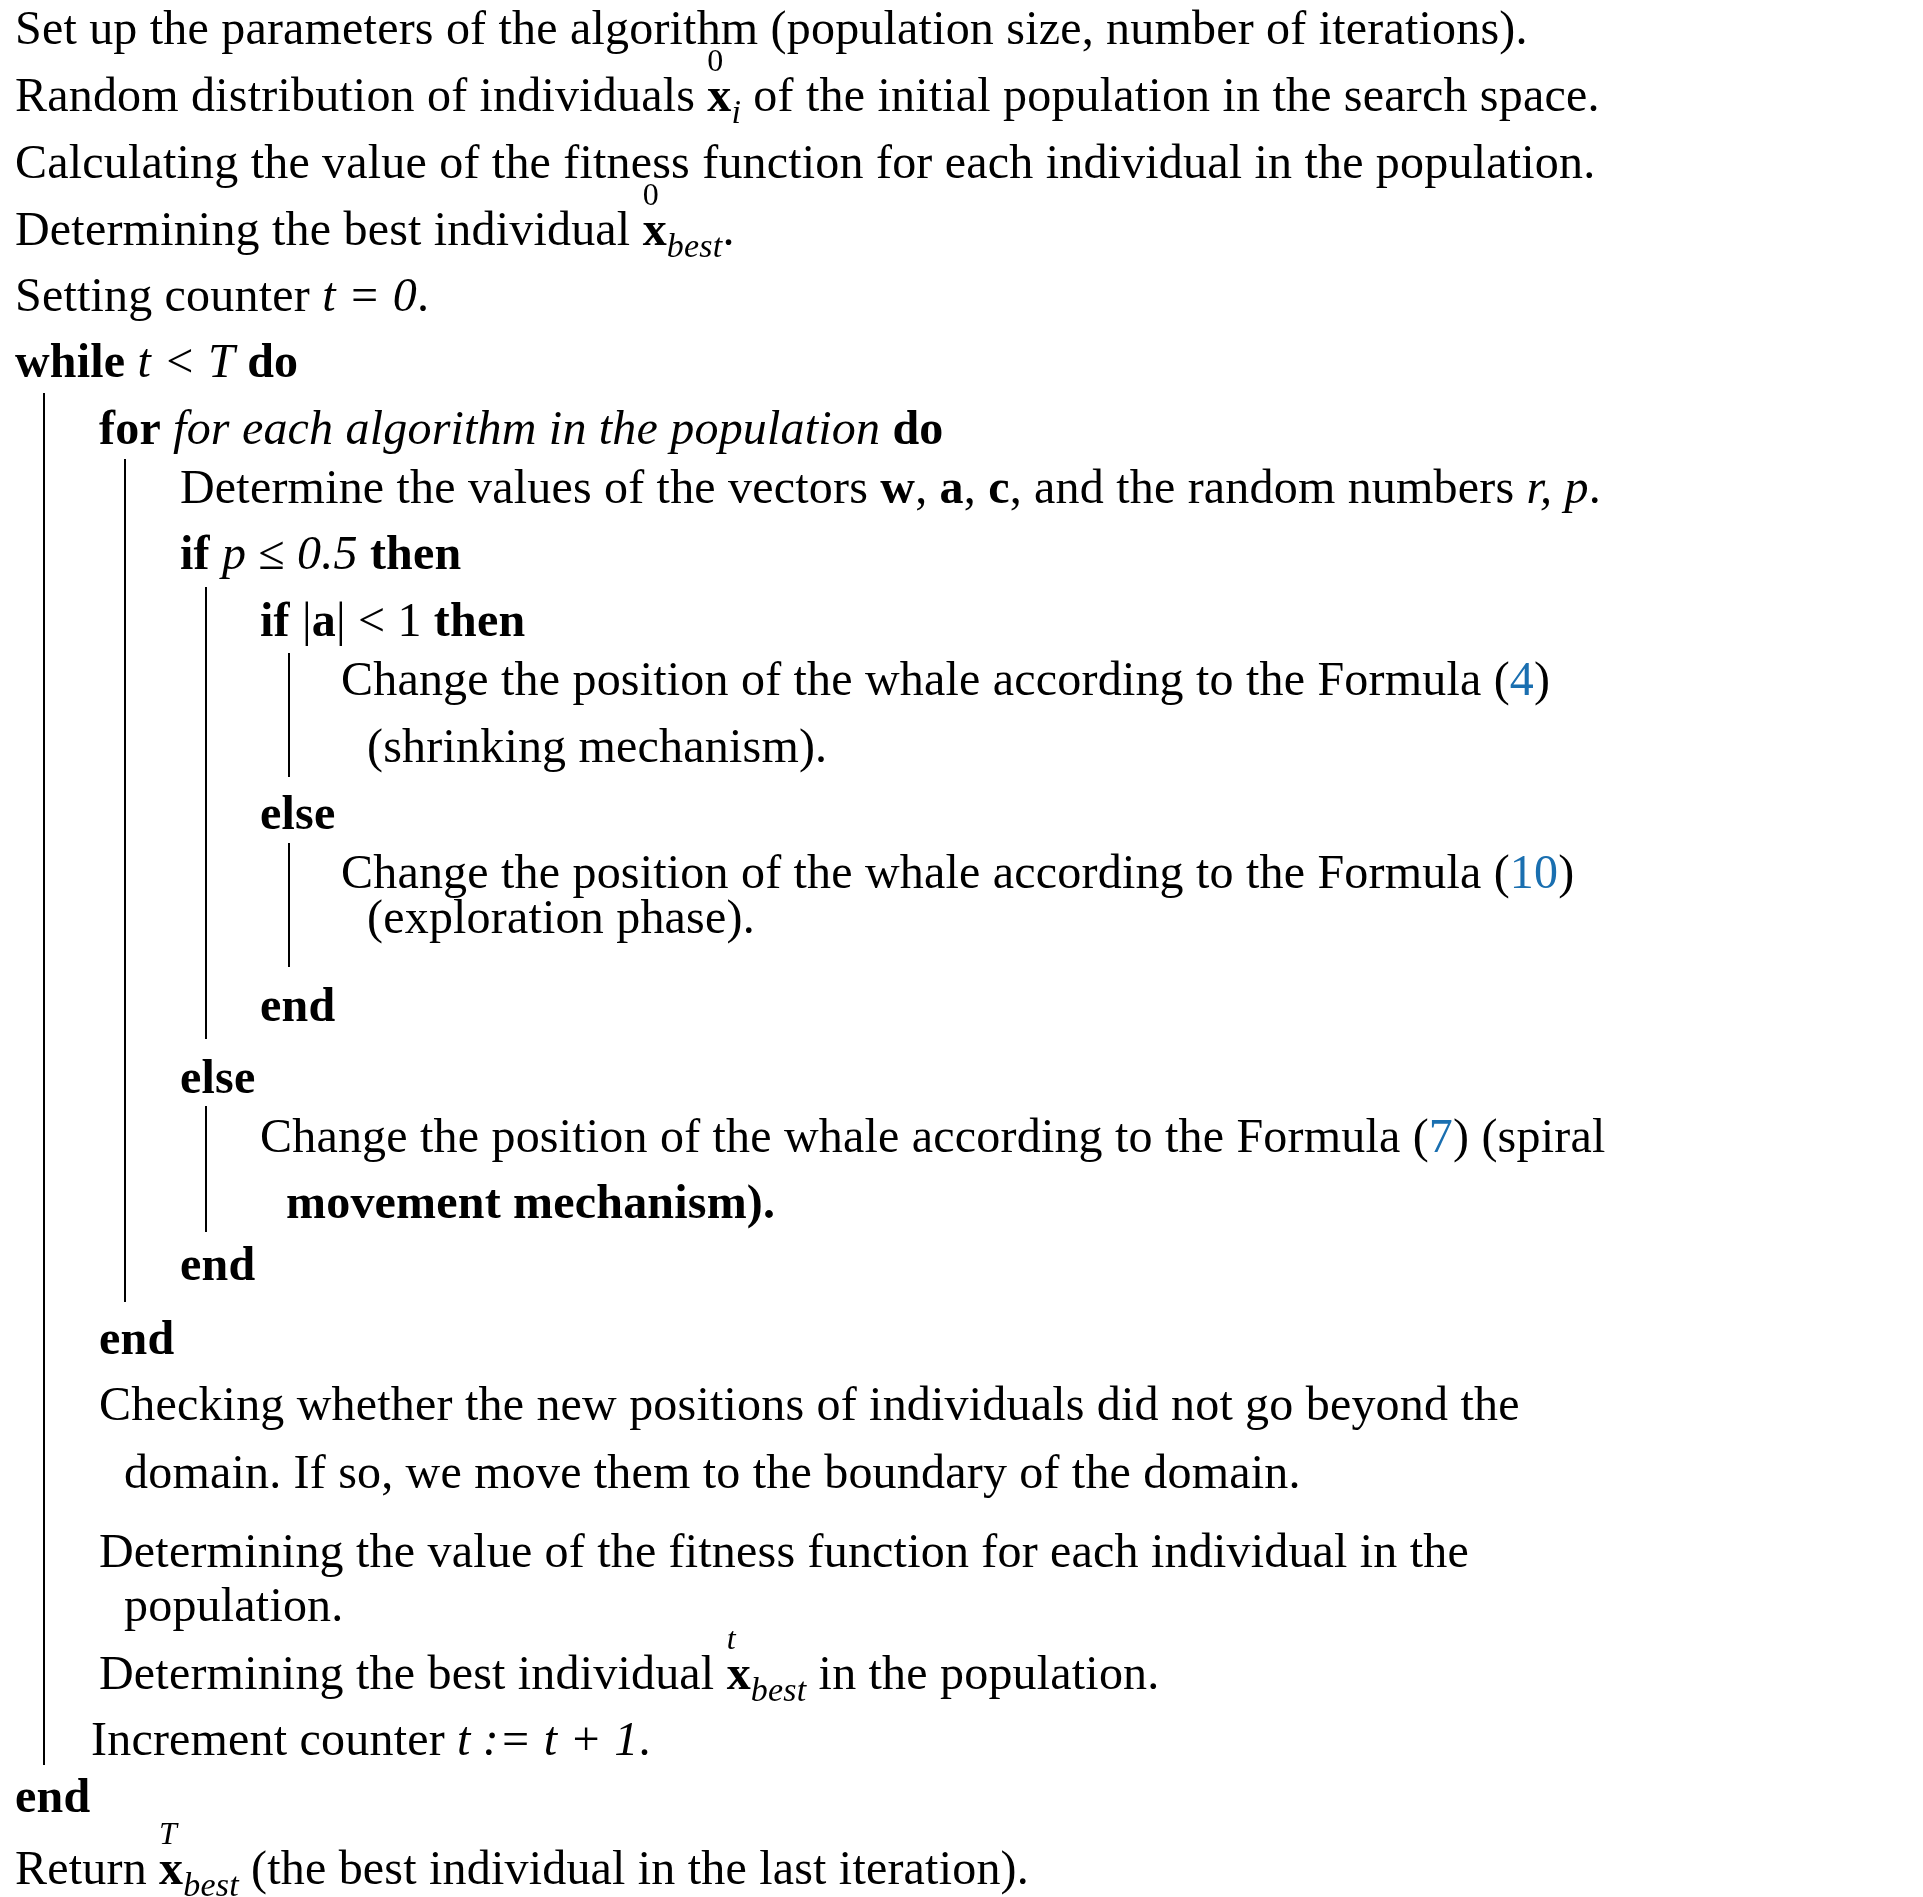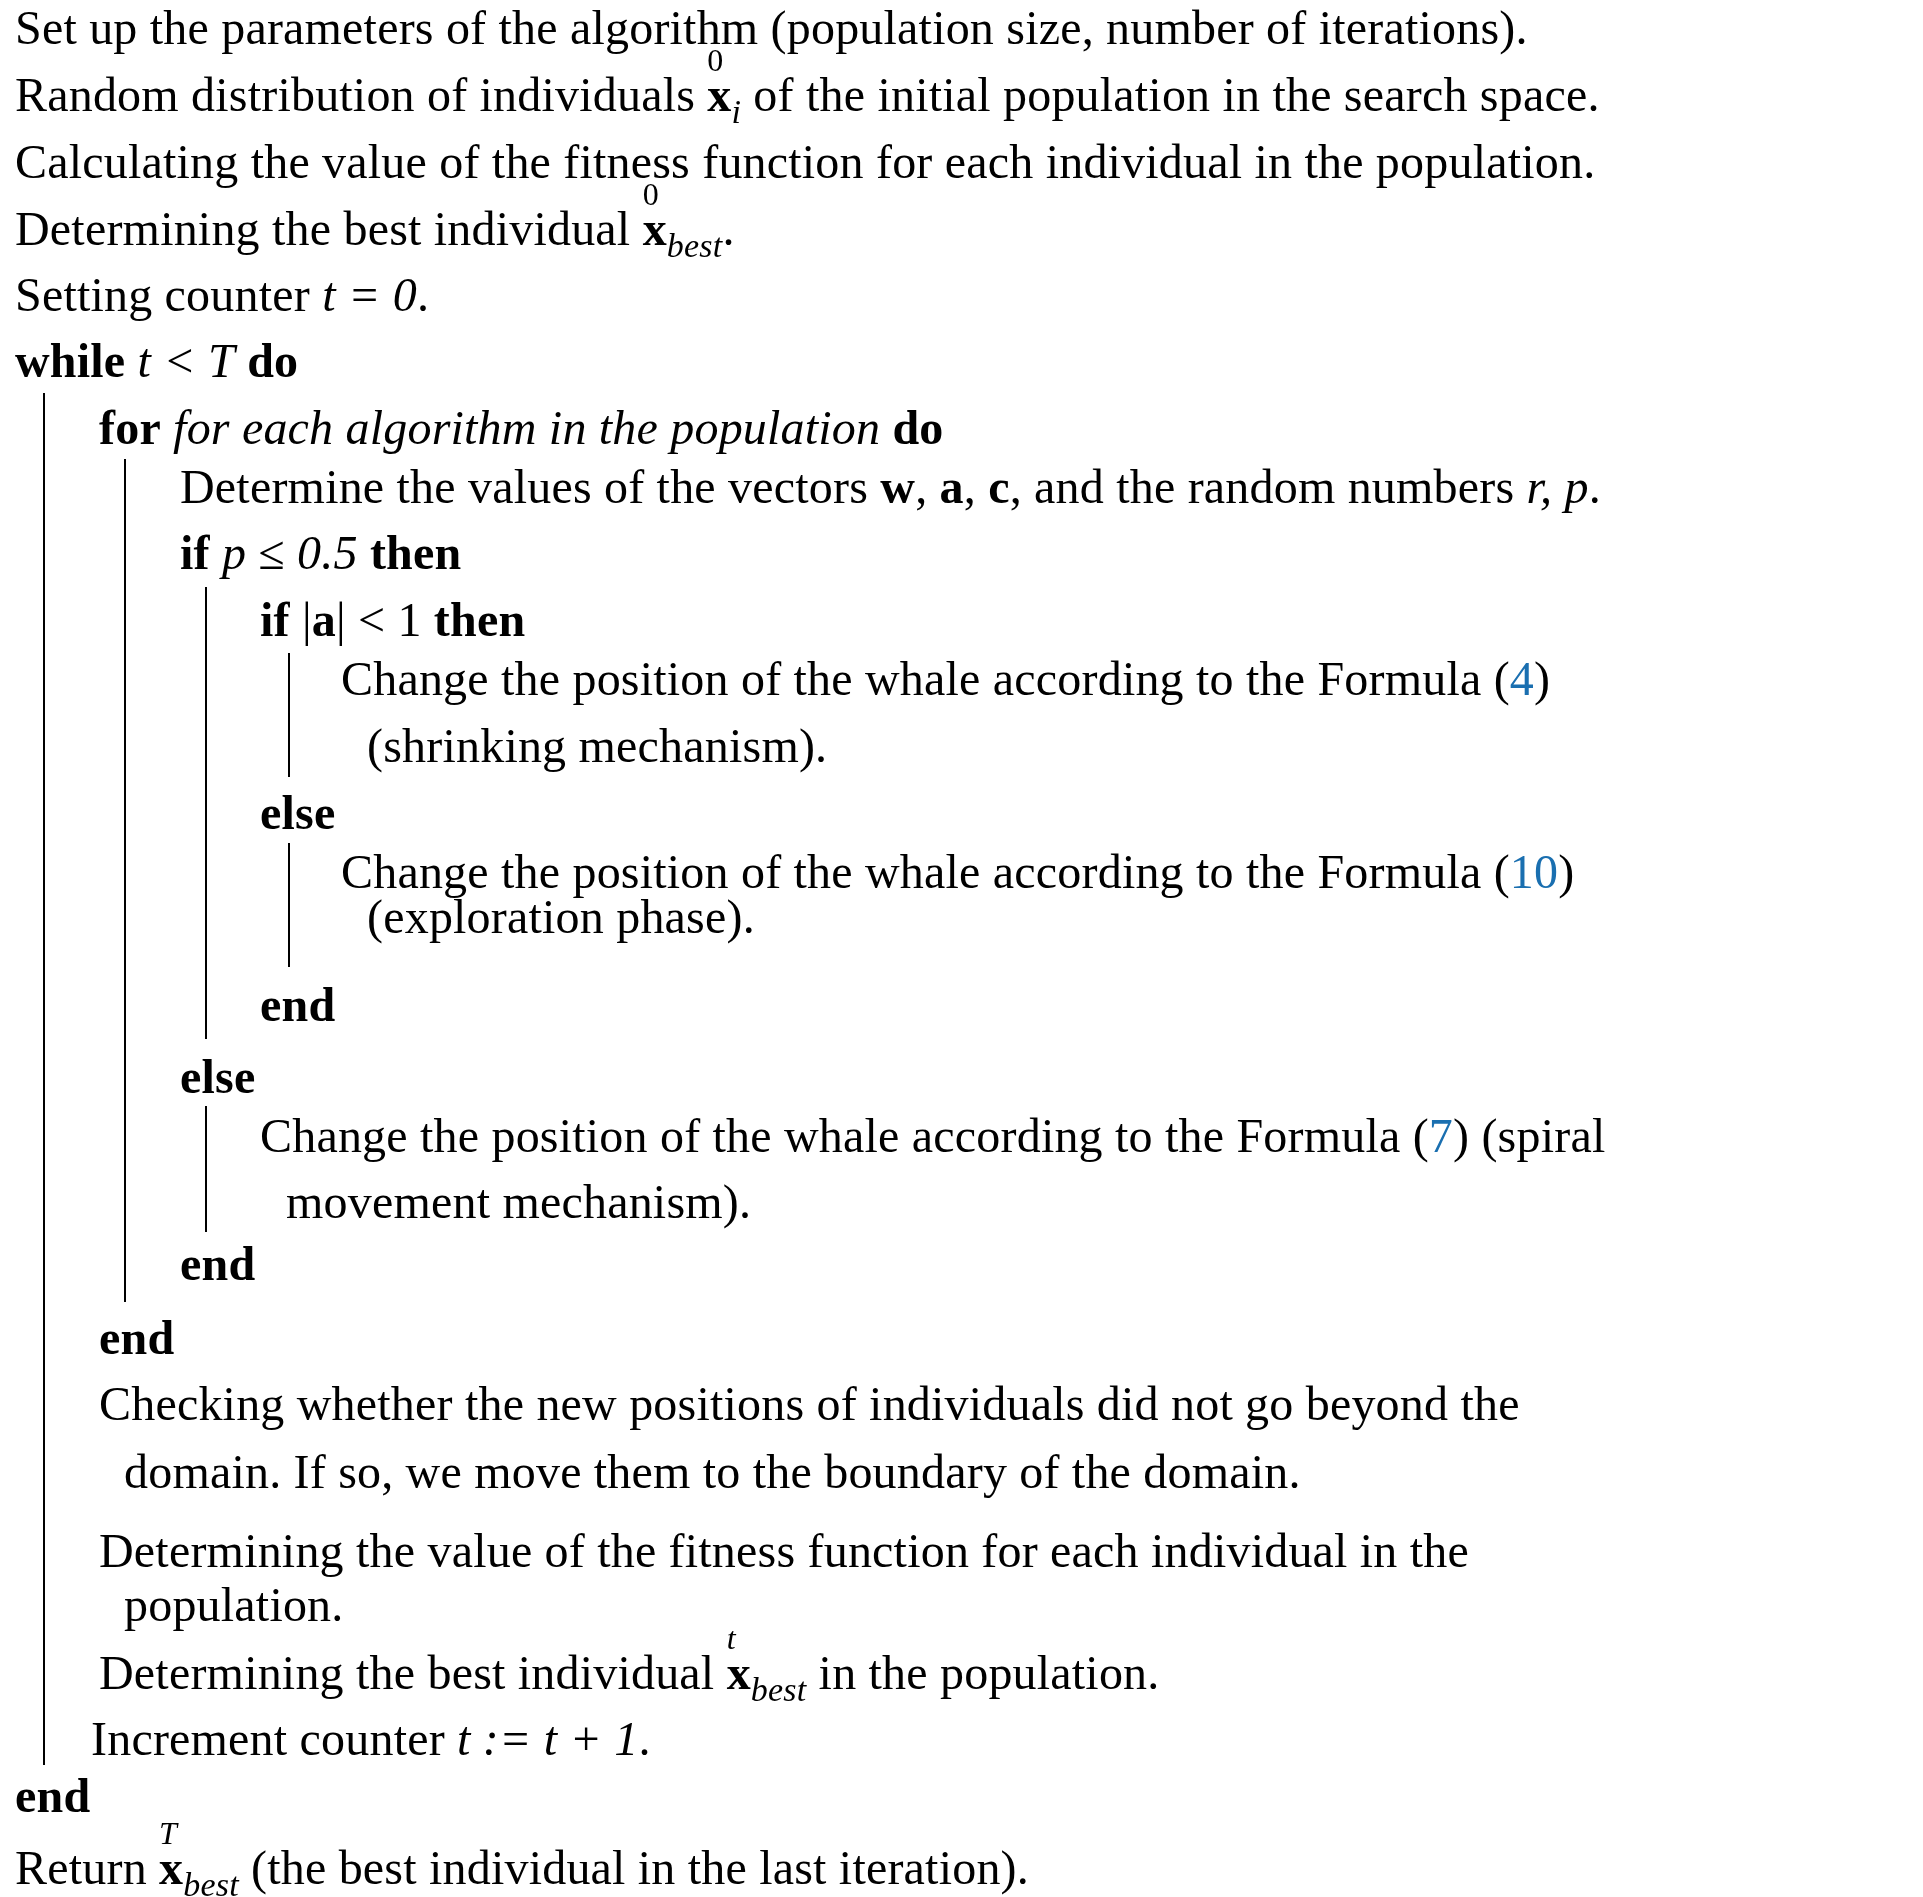--- a/index.html
+++ b/index.html
@@ -73,21 +73,21 @@
 </div>
 <div class="ln" style="left:367px;top:916px;">(exploration phase).</div>
 
 <div class="ln kw" style="left:260px;top:1004px;">end</div>
 
 <div class="ln kw" style="left:180px;top:1076px;">else</div>
 
 <div class="ln" style="left:260px;top:1135px;">
   <span>Change the position of the whale according to the Formula (</span><span class="ref">7</span><span>) (spiral</span>
 </div>
-<div class="ln" style="left:286px;top:1201px;">movement mechanism).</div>
+<div class="ln" style="left:286px;top:1201px;font-weight:bold;">movement mechanism).</div>
 
 <div class="ln kw" style="left:180px;top:1263px;">end</div>
 
 <div class="ln kw" style="left:99px;top:1337px;">end</div>
 
 <div class="ln" style="left:99px;top:1403px;">Checking whether the new positions of individuals did not go beyond the</div>
 <div class="ln" style="left:124px;top:1471px;">domain. If so, we move them to the boundary of the domain.</div>
 
 <div class="ln" style="left:99px;top:1538px;margin-top:12px;">Determining the value of the fitness function for each individual in the</div>
 <div class="ln" style="left:124px;top:1604px;">population.</div>

